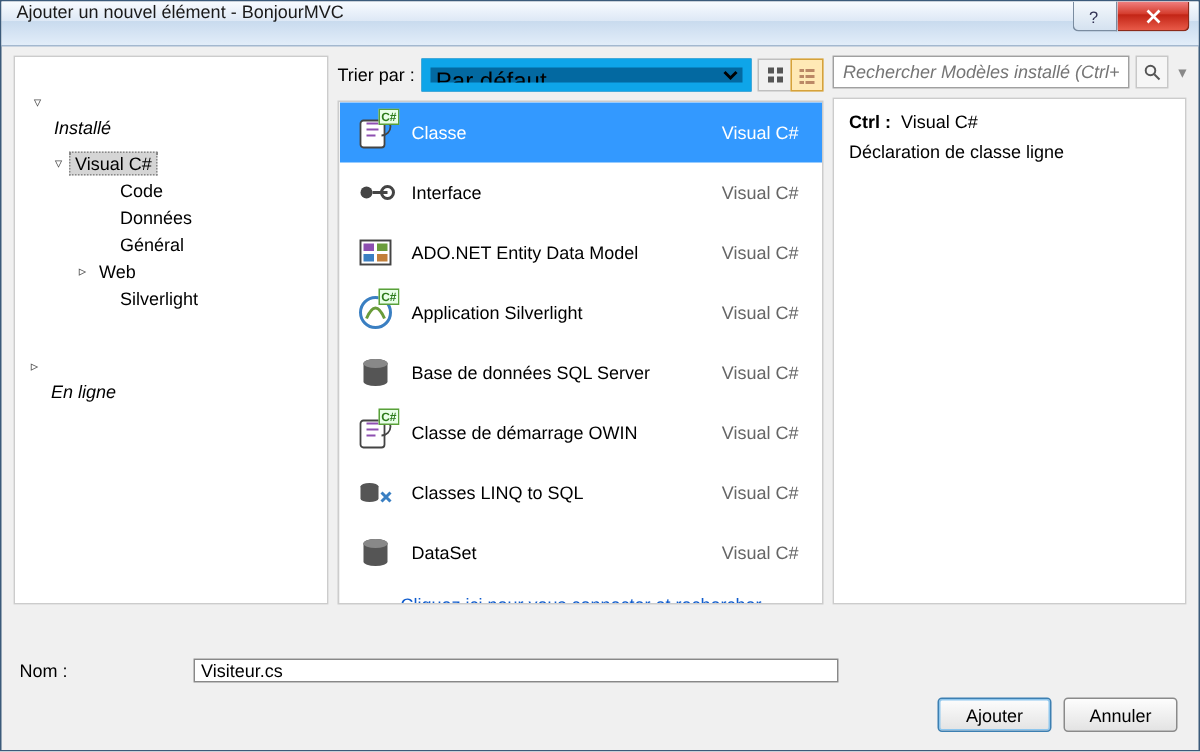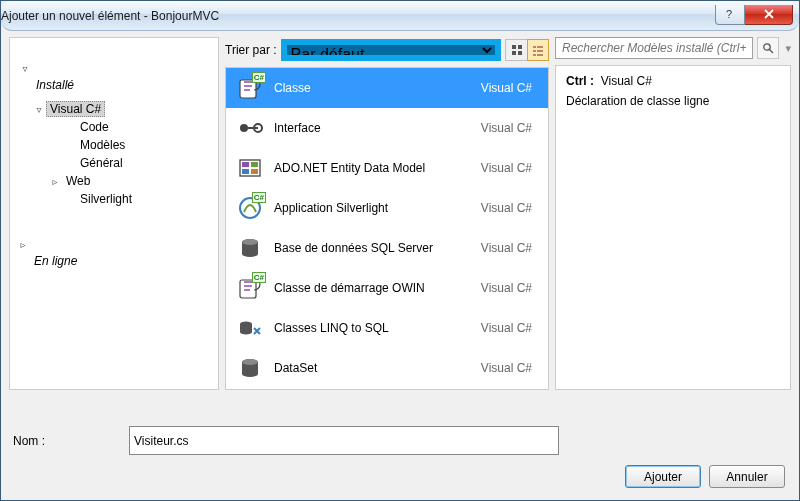--- a/index.html
+++ b/index.html
@@ -8,22 +8,23 @@
     width: 800px; height: 501px;
     border: 1px solid #3b5a7a;
     background: #f0f0f0;
     display: flex; flex-direction: column;
     position: relative;
   }
   .titlebar {
     height: 30px;
     background: linear-gradient(#f8fbff, #dde8f5 45%, #c9dbee 46%, #e2edf9);
     border-bottom: 1px solid #a3b8cf;
-    display: flex; align-items: center;
-    font-size: 12px; color: #1a1a1a; border-radius: 11px;
+    display: flex; 
+    padding-left: 10px;
+    font-size: 12px; color: #1a1a1a;
   }
   .titlebar .spacer { flex: 1; }
   .win-btns { display: flex; height: 22px; margin-right: 6px; }
   .win-btn {
     width: 30px; height: 20px;
     border: 1px solid #7a8ca0; border-top: none;
     background: linear-gradient(#f4f8fc,#d5e2f0);
     display:flex; align-items:center; justify-content:center;
     font-size: 10px; color:#333;
   }
@@ -127,21 +128,21 @@
   }
   .detail-body .type-row { margin-bottom:6px;}
   .detail-body b { font-weight:600;}
 
   
   .name-row {
     display:flex; align-items:center; padding:30px 12px 6px; gap:12px; font-size:12px;
     position:relative;
   }
   .name-input {
-    width:430px; height:29px; border:1px solid #888;
+    width:430px; height:16px; border:1px solid #888;
     font-size:12px; padding:0 4px; background:#fff;
   }
 
   
   .footer {
     display:flex; justify-content:flex-end; gap:8px;
     padding: 4px 14px 12px;
   }
   .btn {
     min-width:76px; height:23px;
@@ -188,21 +189,21 @@
         <span class="tree-arrow">▿</span>
         <span class="tree-label">Visual C#</span>
       </div>
       <div id="tree-children">
           <div class="tree-item indent-2" style="padding-left: 52px;">
             <span class="child-arrow"></span>
             <span class="tree-label">Code</span>
           </div>
           <div class="tree-item indent-2" style="padding-left: 52px;">
             <span class="child-arrow"></span>
-            <span class="tree-label">Modèles</span>
+            <span class="tree-label">Données</span>
           </div>
           <div class="tree-item indent-2" style="padding-left: 52px;">
             <span class="child-arrow"></span>
             <span class="tree-label">Général</span>
           </div>
           <div class="tree-item indent-2" style="padding-left: 38px;">
             <span class="child-arrow">▹</span>
             <span class="tree-label">Web</span>
           </div>
           <div class="tree-item indent-2" style="padding-left: 52px;">

